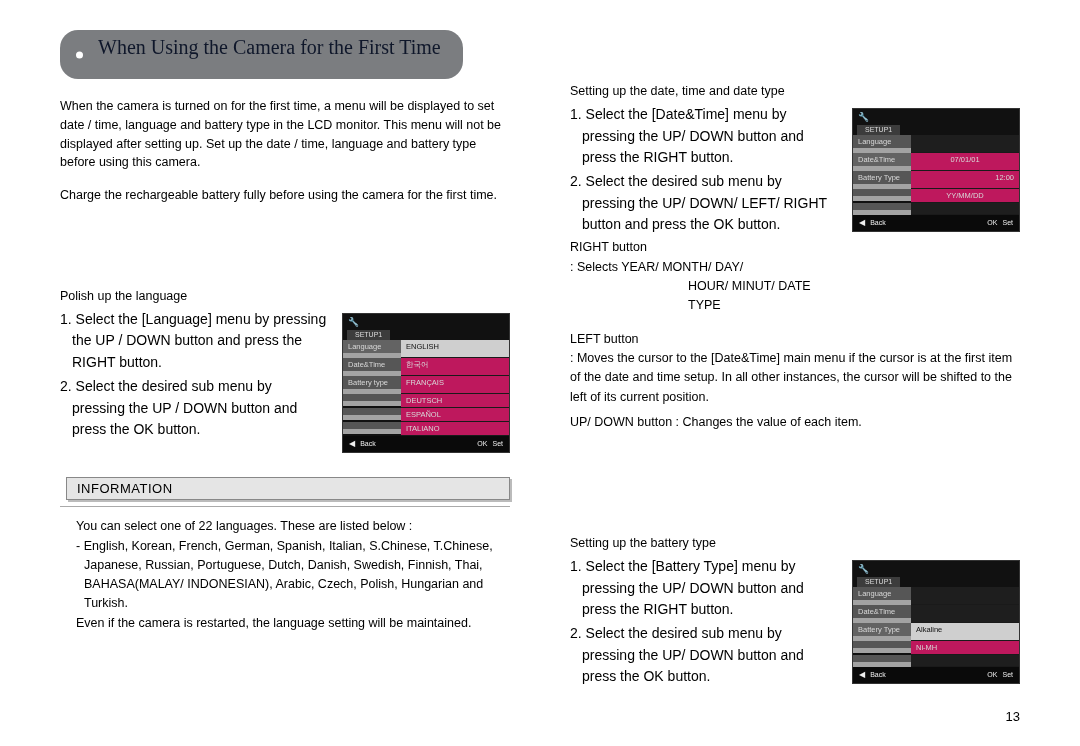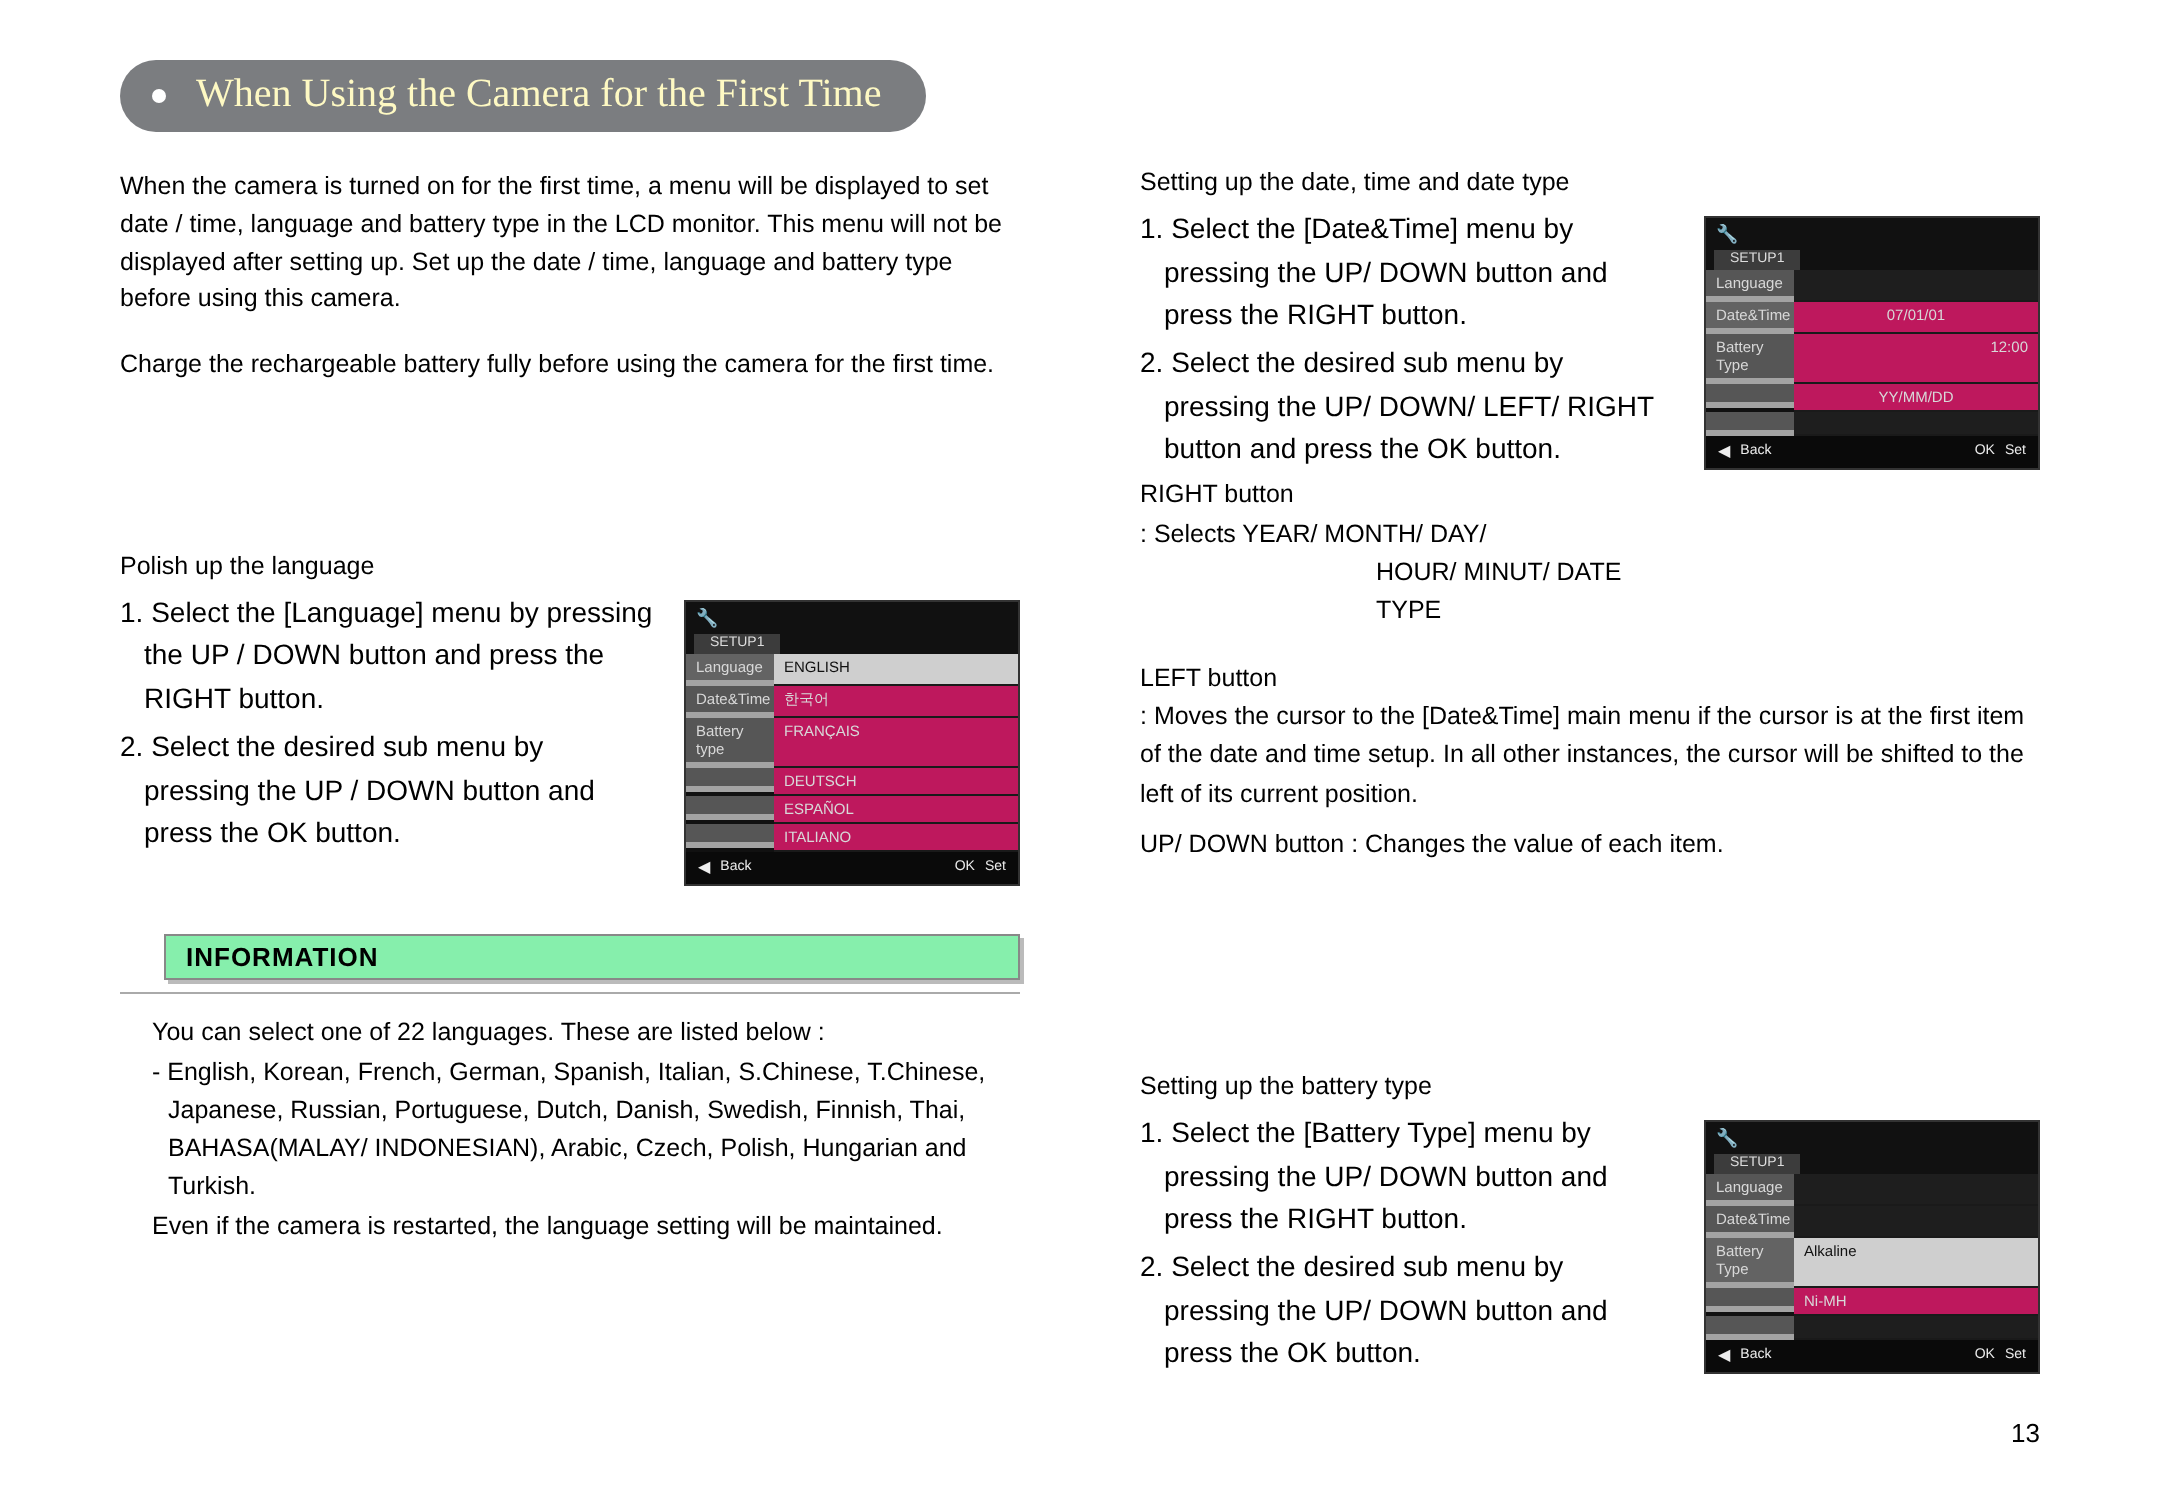--- a/index.html
+++ b/index.html
@@ -17,24 +17,24 @@
     gap: 60px;
     height: 100%;
   }
   .col {
     flex: 1;
     display: flex;
     flex-direction: column;
   }
   .title-pill {
     background: #7b7d80;
-    color: #fef9c3;
+    color: #0f172a;
     font-family: Georgia, 'Times New Roman', serif;
     font-size: 20px;
-    padding: 6px 22px 7px 38px;
+    padding: 6px 22px 20px 38px;
     border-radius: 18px;
     display: inline-block;
     position: relative;
     margin-bottom: 18px;
     width: fit-content;
   }
   .title-pill::before {
     content: '';
     position: absolute;
     left: 16px; top: 50%;
@@ -69,21 +69,21 @@
   .lcd .row { display: flex; }
   .lcd .row > div { padding: 2px 5px; }
   .lcd .tab {
     background: #3c3c3c;
     color: #ddd;
     margin: 2px 0 0 4px;
     padding: 1px 8px;
     width: fit-content;
     font-size: 7px;
   }
-  .lcd .left { width: 44px; background: #565656; border-bottom: 3px solid #a3a3a3; }
+  .lcd .left { width: 58px; background: #565656; border-bottom: 5px solid #a3a3a3; }
   .lcd .left.sel { background: #636363; }
   .lcd .right { flex: 1; background: #be185d; border-bottom: 1px solid #1a1a1a; text-align: left; }
   .lcd .right.sel { background: #cfcfcf; color: #111; }
   .lcd .spacer .left { height: 12px; }
   .lcd .footer {
     background: #0a0a0a;
     color: #eee;
     display: flex;
     justify-content: space-between;
     padding: 3px 6px;
@@ -92,25 +92,24 @@
   .lcd .footer .seg { display: flex; gap: 5px; align-items: center; }
   .lcd .footer .arrow { font-size: 8px; }
 
   
   .info-head {
     display: inline-block;
     border: 1px solid #888;
     padding: 3px 10px;
     font-size: 13px;
     letter-spacing: 0.5px;
-    margin-left: 22px;
+    margin-left: 6px;
     position: relative;
-    background: #86efac;
+    background: #e5e5e5;
     box-shadow: 2px 2px 0 #bbb;
-    font-weight: bold;
   }
   .info-divider {
     border-top: 1px solid #aaa;
     margin: 6px 0 10px 0;
   }
   .info-body { font-size: 12.5px; line-height: 1.55; padding-left: 16px; }
   .info-body p { margin-bottom: 2px; }
   .info-body .indent { padding-left: 8px; text-indent: -8px; }
 
   .btn-desc { font-size: 12.5px; line-height: 1.55; }

